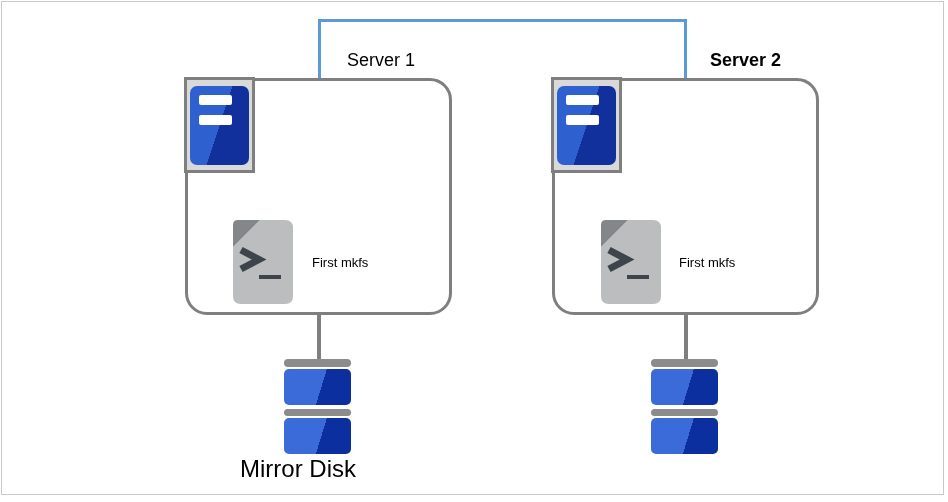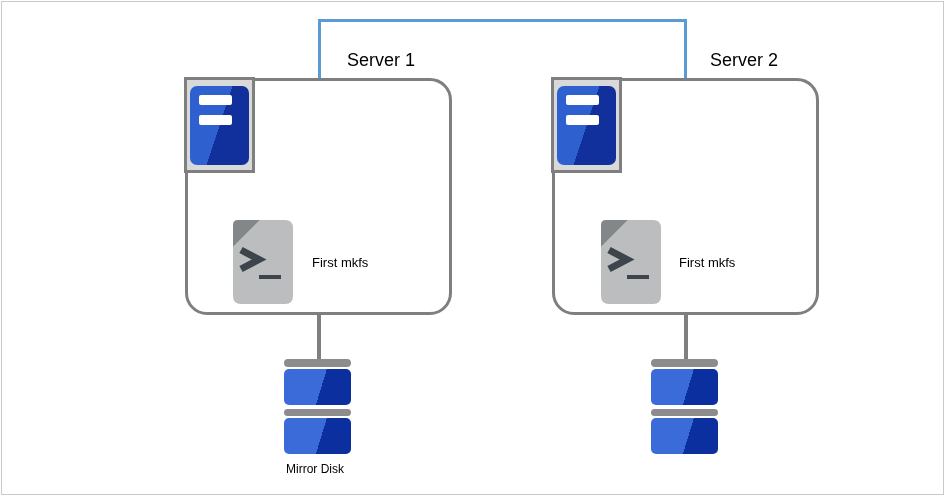--- a/index.html
+++ b/index.html
@@ -85,26 +85,26 @@
   .platter {
     position: absolute; left: 0; width: 67px; height: 36px;
     border-radius: 5px;
     background: linear-gradient(107deg, #3a6bd9 0%, #3a6bd9 55%, #0b2f9f 55%, #0b2f9f 100%);
   }
   .platter.p1 { top: 10px; }
   .platter.p2 { top: 59px; }
 
   .disk-label {
     left: 238px; top: 457px; width: 150px;
-    text-align: center; font-size: 12px; line-height: 20px; color: #000000;
+    text-align: left; font-size: 24px; line-height: 20px; color: #000000;
     white-space: nowrap;
   }
 
   .srv-label-1 { left: 345px; top: 48px; }
-  .srv-label-2 { left: 708px; top: 48px; }
+  .srv-label-2 { left: 708px; top: 48px; font-weight: bold; }
 </style>
 </head>
 <body>
 
 <div class="canvas">
 
   <div class="abs link-bracket"></div>
 
   <div class="abs node-label srv-label-1">Server 1</div>
   <div class="abs node-label srv-label-2">Server 2</div>

